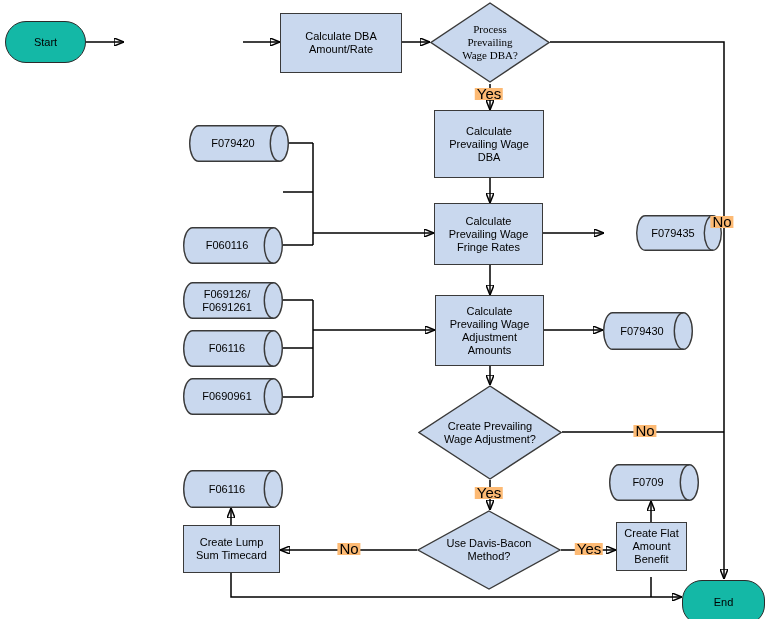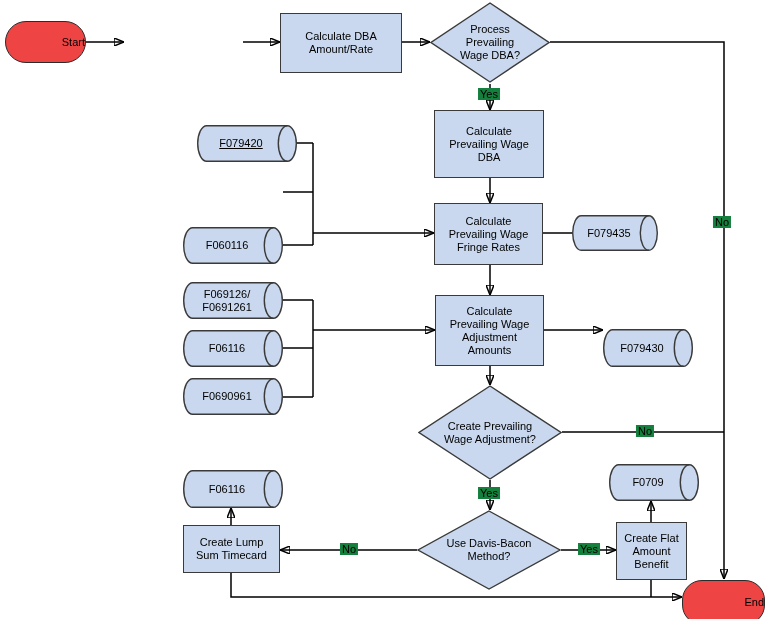--- a/index.html
+++ b/index.html
@@ -7,28 +7,28 @@
     position:relative;width:766px;height:619px;background:#fff;overflow:hidden;
     font-family:"Liberation Sans","DejaVu Sans",sans-serif;color:#000;
   }
   .wires{position:absolute;left:0;top:0;z-index:1;}
   .wires path{fill:none;stroke:#000;stroke-width:1.5;}
   .node{position:absolute;z-index:2;display:flex;align-items:center;justify-content:center;
         text-align:center;font-size:11px;line-height:13px;box-sizing:border-box;}
   .node .shape{position:absolute;left:0;top:0;z-index:0;}
   .node .node-label{position:relative;z-index:1;white-space:pre-line;}
   .box{background:#c9d8ee;border:1.4px solid #3a3a3a;}
-  .terminator{background:#ef4444;border:1.4px solid #2b2b2b;justify-content:flex-end;}
+  .terminator{background:#14b8a6;border:1.4px solid #2b2b2b;}
   .diamond,.cyl{background:transparent;border:none;}
   .diamond polygon{fill:#c9d8ee;stroke:#3a3a3a;stroke-width:1.4;}
   .cyl path{fill:#c9d8ee;stroke:#3a3a3a;stroke-width:1.4;}
   .cyl path.cap{fill:none;}
   .cyl .node-label{padding-right:12px;}
   .edge-label{position:absolute;z-index:3;transform:translate(-50%,-50%);
-        background:#15803d;padding:0 2px;font-size:11px;line-height:12px;
+        background:#fdba74;padding:0 2px;font-size:15px;line-height:12px;
         font-family:"Liberation Sans","DejaVu Sans",sans-serif;}
 </style>
 </head>
 <body>
 
 <div id="canvas">
 
   <svg class="wires" width="766" height="619">
     <defs>
       <marker id="arr" markerWidth="10" markerHeight="8" refX="10" refY="4" orient="auto" markerUnits="userSpaceOnUse">
@@ -89,27 +89,27 @@
   <div class="node box" style="left:435px;top:295px;width:109px;height:71px;">
     <span class="node-label">Calculate
 Prevailing Wage
 Adjustment
 Amounts</span>
   </div>
   <div class="node box" style="left:183px;top:525px;width:97px;height:48px;">
     <span class="node-label">Create Lump
 Sum Timecard</span>
   </div>
-  <div class="node box" style="left:616px;top:522px;width:71px;height:58px;">
+  <div class="node box" style="left:616px;top:522px;width:71px;height:49px;">
     <span class="node-label">Create Flat
 Amount
 Benefit</span>
   </div>
 
-  <div class="node diamond" style="left:430px;top:2px;width:120px;height:81px;">
+  <div class="node diamond" style="left:430px;top:2px;width:120px;height:81px;font-family:Liberation Serif, serif;">
     <svg class="shape" width="120" height="81">
       <polygon points="60,1 119,40.5 60,80 1,40.5"></polygon>
     </svg>
     <span class="node-label">Process
 Prevailing
 Wage DBA?</span>
   </div>
   <div class="node diamond" style="left:417px;top:510px;width:144px;height:80px;">
     <svg class="shape" width="144" height="80">
       <polygon points="72,1 143,40 72,79 1,40"></polygon>
@@ -118,21 +118,21 @@
 Method?</span>
   </div>
   <div class="node diamond" style="left:418px;top:385px;width:144px;height:95px;">
     <svg class="shape" width="144" height="95">
       <polygon points="72,1 143,47.5 72,94 1,47.5"></polygon>
     </svg>
     <span class="node-label">Create Prevailing
 Wage Adjustment?</span>
   </div>
 
-  <div class="node cyl" style="left:197px;top:125px;width:100px;height:37px;text-decoration:underline;">
+  <div class="node cyl" style="left:189px;top:125px;width:100px;height:37px;">
     <svg class="shape" width="100" height="37">
       <path d="M9.7 0.7 H90.3 A9 17.8 0 0 1 90.3 36.3 H9.7 A9 17.8 0 0 1 9.7 0.7 Z"></path>
       <path class="cap" d="M90.3 0.7 A9 17.8 0 0 0 90.3 36.3"></path>
     </svg>
     <span class="node-label">F079420</span>
   </div>
   <div class="node cyl" style="left:183px;top:227px;width:100px;height:37px;">
     <svg class="shape" width="100" height="37">
       <path d="M9.7 0.7 H90.3 A9 17.8 0 0 1 90.3 36.3 H9.7 A9 17.8 0 0 1 9.7 0.7 Z"></path>
       <path class="cap" d="M90.3 0.7 A9 17.8 0 0 0 90.3 36.3"></path>
@@ -156,28 +156,28 @@
     <span class="node-label">F06116</span>
   </div>
   <div class="node cyl" style="left:183px;top:378px;width:100px;height:37px;">
     <svg class="shape" width="100" height="37">
       <path d="M9.7 0.7 H90.3 A9 17.8 0 0 1 90.3 36.3 H9.7 A9 17.8 0 0 1 9.7 0.7 Z"></path>
       <path class="cap" d="M90.3 0.7 A9 17.8 0 0 0 90.3 36.3"></path>
     </svg>
     <span class="node-label">F0690961</span>
   </div>
 
-  <div class="node cyl" style="left:572px;top:215px;width:86px;height:36px;">
+  <div class="node cyl" style="left:636px;top:215px;width:86px;height:36px;">
     <svg class="shape" width="86" height="36">
       <path d="M9.2 0.7 H76.8 A8.5 17.3 0 0 1 76.8 35.3 H9.2 A8.5 17.3 0 0 1 9.2 0.7 Z"></path>
       <path class="cap" d="M76.8 0.7 A8.5 17.3 0 0 0 76.8 35.3"></path>
     </svg>
     <span class="node-label">F079435</span>
   </div>
-  <div class="node cyl" style="left:603px;top:312px;width:90px;height:38px;margin-top:17px;">
+  <div class="node cyl" style="left:603px;top:312px;width:90px;height:38px;">
     <svg class="shape" width="90" height="38">
       <path d="M9.7 0.7 H80.3 A9 18.3 0 0 1 80.3 37.3 H9.7 A9 18.3 0 0 1 9.7 0.7 Z"></path>
       <path class="cap" d="M80.3 0.7 A9 18.3 0 0 0 80.3 37.3"></path>
     </svg>
     <span class="node-label">F079430</span>
   </div>
   <div class="node cyl" style="left:609px;top:464px;width:90px;height:37px;justify-content:center;">
     <svg class="shape" width="90" height="37">
       <path d="M9.7 0.7 H80.3 A9 17.8 0 0 1 80.3 36.3 H9.7 A9 17.8 0 0 1 9.7 0.7 Z"></path>
       <path class="cap" d="M80.3 0.7 A9 17.8 0 0 0 80.3 36.3"></path>

